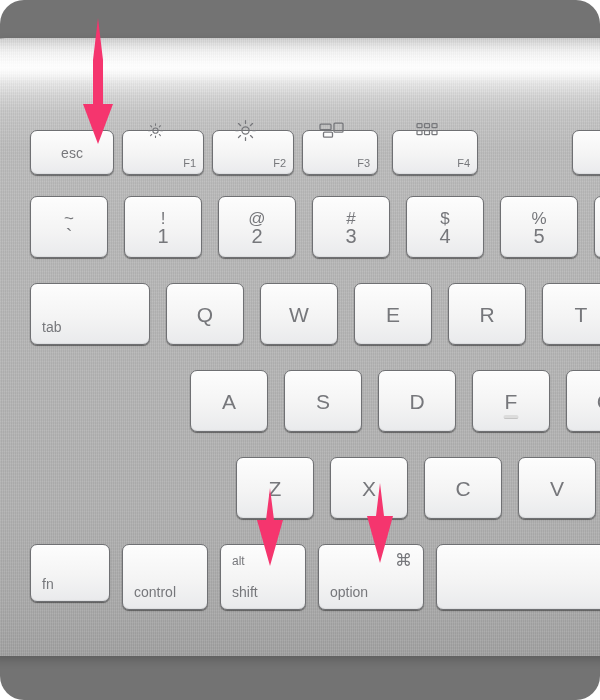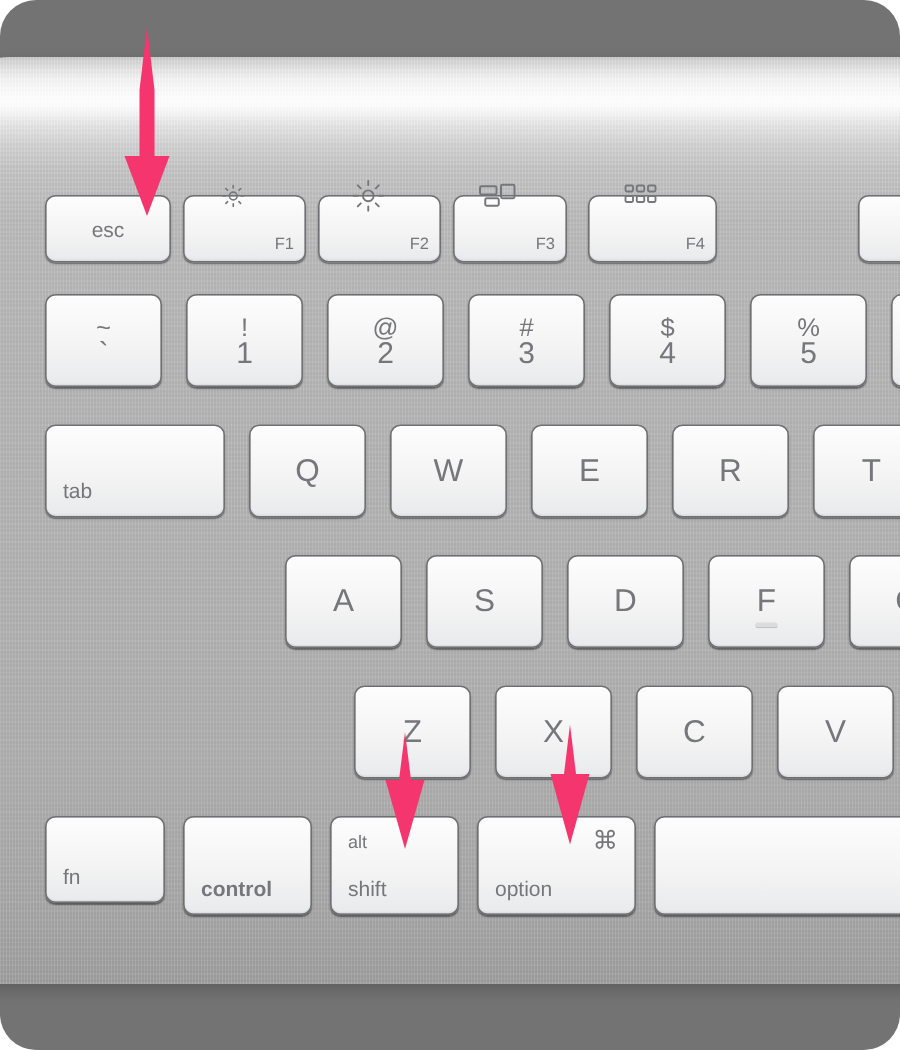--- a/index.html
+++ b/index.html
@@ -355,21 +355,21 @@
     <div class="key" style="left:452px; top:419px; width:78px; height:62px;">
       <span class="lbl glyph-center">C</span>
     </div>
     <div class="key" style="left:546px; top:419px; width:78px; height:62px;">
       <span class="lbl glyph-center">V</span>
     </div>
 
     <div class="key" style="left:58px; top:506px; width:80px; height:58px;">
       <span class="lbl word-bl">fn</span>
     </div>
-    <div class="key" style="left:150px; top:506px; width:86px; height:66px;font-weight:bold;">
+    <div class="key" style="left:150px; top:506px; width:86px; height:66px;">
       <span class="lbl word-bl">control</span>
     </div>
     <div class="key" style="left:248px; top:506px; width:86px; height:66px;">
       <span class="lbl word-tl">alt</span>
       <span class="lbl word-bl">shift</span>
     </div>
     <div class="key" style="left:346px; top:506px; width:106px; height:66px;">
       <span class="lbl sym-tr">⌘</span>
       <span class="lbl word-bl">option</span>
     </div>

